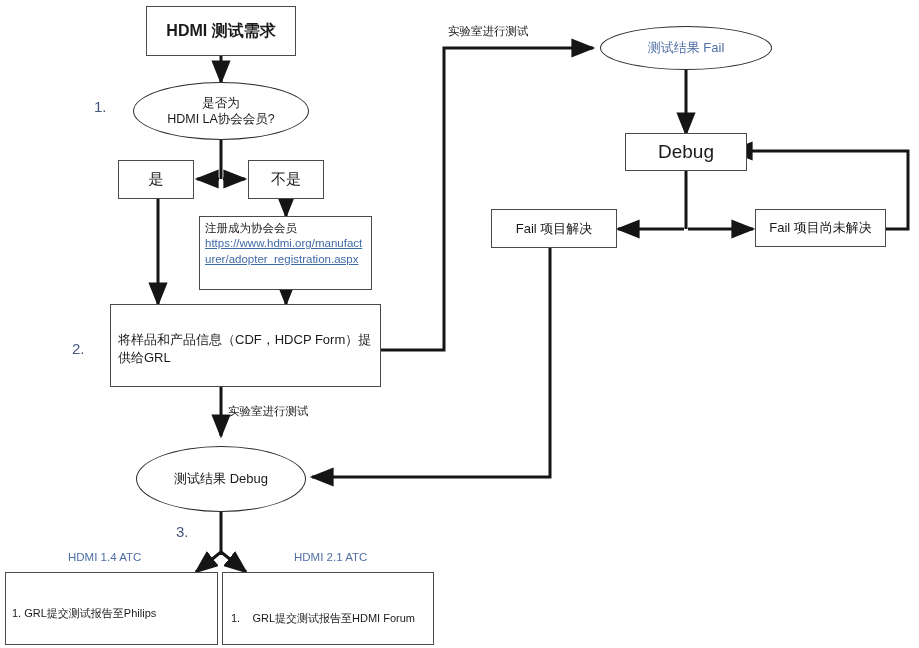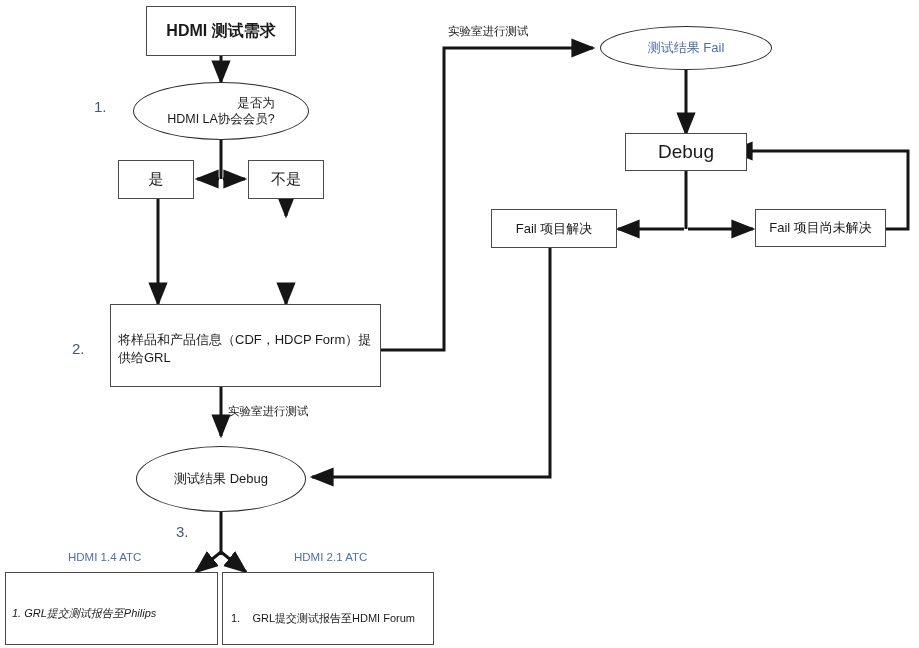--- a/index.html
+++ b/index.html
@@ -129,32 +129,37 @@
       <line x1="221" y1="552" x2="196" y2="572" marker-end="url(#ah)"></line>
       <line x1="221" y1="552" x2="246" y2="572" marker-end="url(#ah)"></line>
     </g>
   </svg>
 
   <div class="node rect strong" style="left:146px; top:6px; width:150px; height:50px; font-size:16px;">
     <span>HDMI 测试需求</span>
   </div>
 
   <div class="node ellipse" style="left:133px; top:82px; width:176px; height:58px; font-size:12.5px;">
-    <span style="white-space:pre; line-height:1.3; text-align:right;">是否为
+    <span style="white-space:pre; line-height:1.3; text-align:center;">是否为
 HDMI LA协会会员?</span>
   </div>
 
   <div class="node rect" style="left:118px; top:160px; width:76px; height:39px; font-size:15px;">
     <span>是</span>
   </div>
 
   <div class="node rect" style="left:248px; top:160px; width:76px; height:39px; font-size:15px;">
     <span>不是</span>
   </div>
 
+  <div class="node rect txtleft" style="left:199px; top:216px; width:173px; height:74px; font-size:11.5px;
+              display:block; padding:4px 4px 0 5px; line-height:1.33;">
+    <div>注册成为协会会员</div>
+    <a class="link" href="#" style="display:block; word-break:break-all; font-size:11.5px;">https://www.hdmi.org/manufacturer/adopter_registration.aspx</a>
+  </div>
 
   <div class="node rect txtleft" style="left:110px; top:304px; width:271px; height:83px; font-size:13px;
               display:block; padding:26px 6px 0 7px; line-height:1.35;">
     <span>将样品和产品信息（CDF，HDCP Form）提供给GRL</span>
   </div>
 
   <div class="node ellipse" style="left:136px; top:446px; width:170px; height:66px; font-size:13px;">
     <span>测试结果 Debug</span>
   </div>
 
@@ -179,21 +184,21 @@
 
   <div class="lbl" style="left:228px; top:404px; font-size:11.5px;">实验室进行测试</div>
 
   <div class="step-num" style="left:94px; top:98px;">1.</div>
   <div class="step-num" style="left:72px; top:340px;">2.</div>
   <div class="step-num" style="left:176px; top:523px;">3.</div>
 
   <div class="blue-lbl" style="left:68px; top:551px; font-size:11.5px;">HDMI 1.4 ATC</div>
   <div class="blue-lbl" style="left:294px; top:551px; font-size:11.5px;">HDMI 2.1 ATC</div>
 
-  <div class="listbox" style="left:5px; top:572px; width:213px; height:73px; font-size:11px;font-style:italic;">
+  <div class="listbox" style="left:5px; top:572px; width:213px; height:73px; font-size:11px;">
     <div>1. GRL提交测试报告至Philips</div>
     
     
     
     
   </div>
 
   <div class="listbox" style="left:222px; top:572px; width:212px; height:73px; font-size:11px;
               padding-top:9px; padding-left:8px;">
     <div>1.    GRL提交测试报告至HDMI Forum</div>

